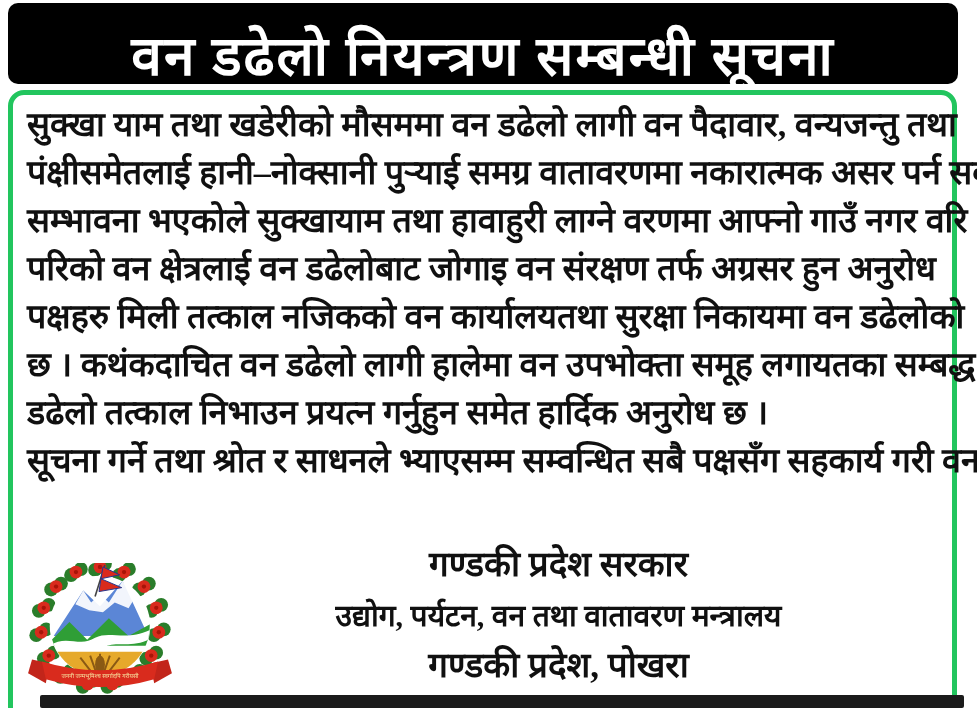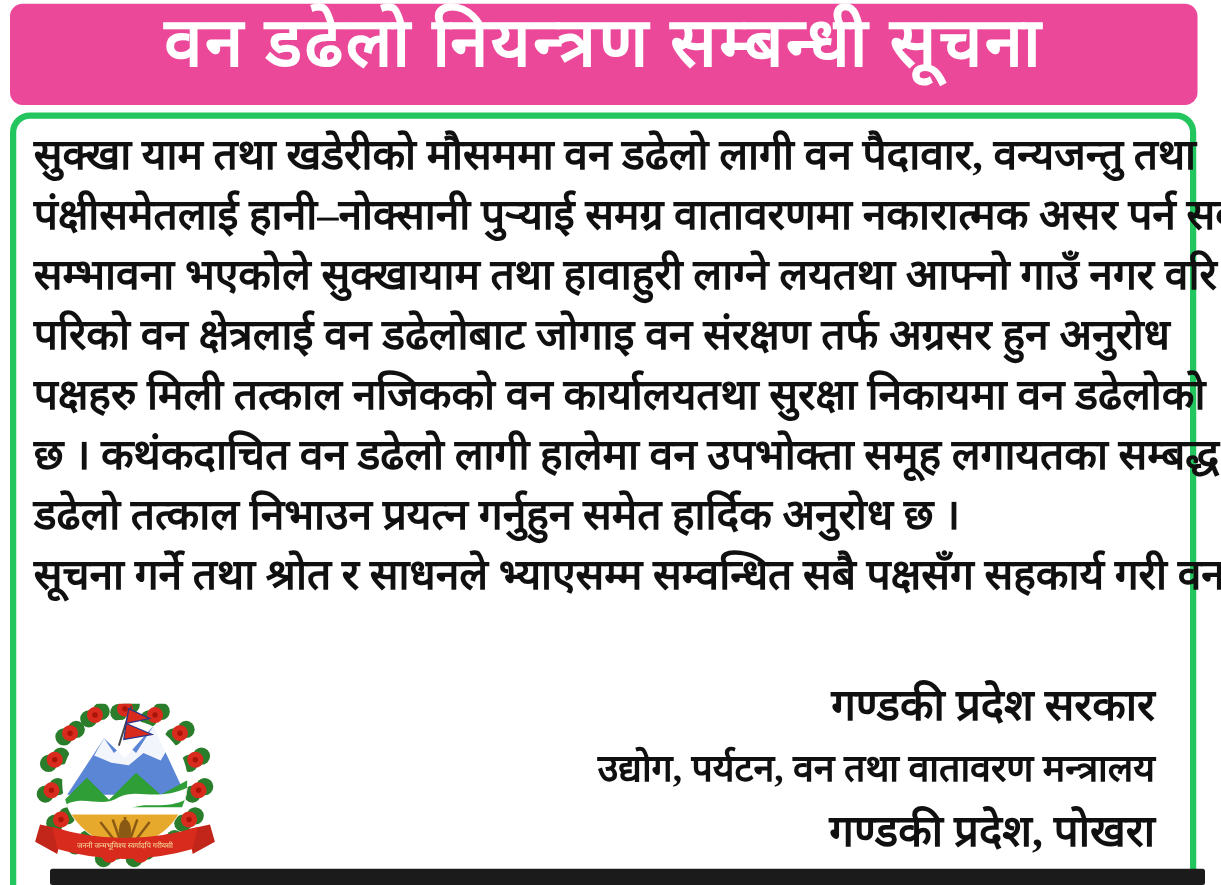--- a/index.html
+++ b/index.html
@@ -6,22 +6,22 @@
   .page{
     position:relative;
     width:977px;height:708px;
     background:#ffffff;
     overflow:hidden;
     font-family:"Liberation Serif", serif;
     color:#101010;
   }
   .title-band{
     position:absolute;left:8px;top:3px;width:950px;height:81px;
-    background:#ec4899;border-radius:10px;
-    display:flex;align-items:flex-start;justify-content:center;
+    background:#000000;border-radius:10px;
+    display:flex;align-items:flex-end;justify-content:center;
   }
   .title-band .title{
     color:#ffffff;font-size:55px;font-weight:bold;
     letter-spacing:2px;white-space:nowrap;line-height:1;
     padding-top:4px;
   }
   .body-box{
     position:absolute;left:8px;top:90px;width:949px;height:701px;
     border:5px solid #22c55e;border-radius:16px;
     box-sizing:border-box;background:#ffffff;
@@ -30,21 +30,21 @@
     position:absolute;left:14px;right:16px;top:6px;
   }
   .bline{
     font-size:34px;line-height:48px;font-weight:bold;
     text-align:justify;text-align-last:justify;
     white-space:nowrap;
   }
   .bline.last{text-align-last:left;}
   .footer-text{
     position:absolute;left:180px;right:28px;top:448px;
-    text-align:right;
+    text-align:center;
   }
   .f-line1{font-size:35px;font-weight:bold;line-height:44px;white-space:nowrap;}
   .f-line2{font-size:30px;font-weight:bold;line-height:57px;white-space:nowrap;}
   .f-line3{font-size:35px;font-weight:bold;line-height:44px;white-space:nowrap;}
   .emblem{
     position:absolute;left:26px;top:563px;width:148px;height:132px;
   }
   .bottom-bar{
     position:absolute;left:40px;top:695px;width:924px;height:13px;
     background:#1b1b1b;border-radius:2px;
@@ -57,21 +57,21 @@
 
   <div class="title-band">
     <span class="title">वन डढेलो नियन्त्रण सम्बन्धी सूचना</span>
   </div>
 
   <div class="body-box">
 
     <div class="body-text">
       <div class="bline">सुक्खा याम तथा खडेरीको मौसममा वन डढेलो लागी वन पैदावार, वन्यजन्तु तथा</div>
       <div class="bline">पंक्षीसमेतलाई हानी–नोक्सानी पुर्‍याई समग्र वातावरणमा नकारात्मक असर पर्न सक्ने</div>
-      <div class="bline">सम्भावना भएकोले सुक्खायाम तथा हावाहुरी लाग्ने लयतथा आफ्नो गाउँ नगर वरि</div>
+      <div class="bline">सम्भावना भएकोले सुक्खायाम तथा हावाहुरी लाग्ने वरणमा आफ्नो गाउँ नगर वरि</div>
       <div class="bline">परिको वन क्षेत्रलाई वन डढेलोबाट जोगाइ वन संरक्षण तर्फ अग्रसर हुन अनुरोध</div>
       <div class="bline">पक्षहरु मिली तत्काल नजिकको वन कार्यालयतथा सुरक्षा निकायमा वन डढेलोको</div>
       <div class="bline">छ । कथंकदाचित वन डढेलो लागी हालेमा वन उपभोक्ता समूह लगायतका सम्बद्ध</div>
       <div class="bline last">डढेलो तत्काल निभाउन प्रयत्न गर्नुहुन समेत हार्दिक अनुरोध छ ।</div>
       <div class="bline">सूचना गर्ने तथा श्रोत र साधनले भ्याएसम्म सम्वन्धित सबै पक्षसँग सहकार्य गरी वन</div>
     </div>
 
     <div class="footer-text">
       <div class="f-line1">गण्डकी प्रदेश सरकार</div>
       <div class="f-line2">उद्योग, पर्यटन, वन तथा वातावरण मन्त्रालय</div>

